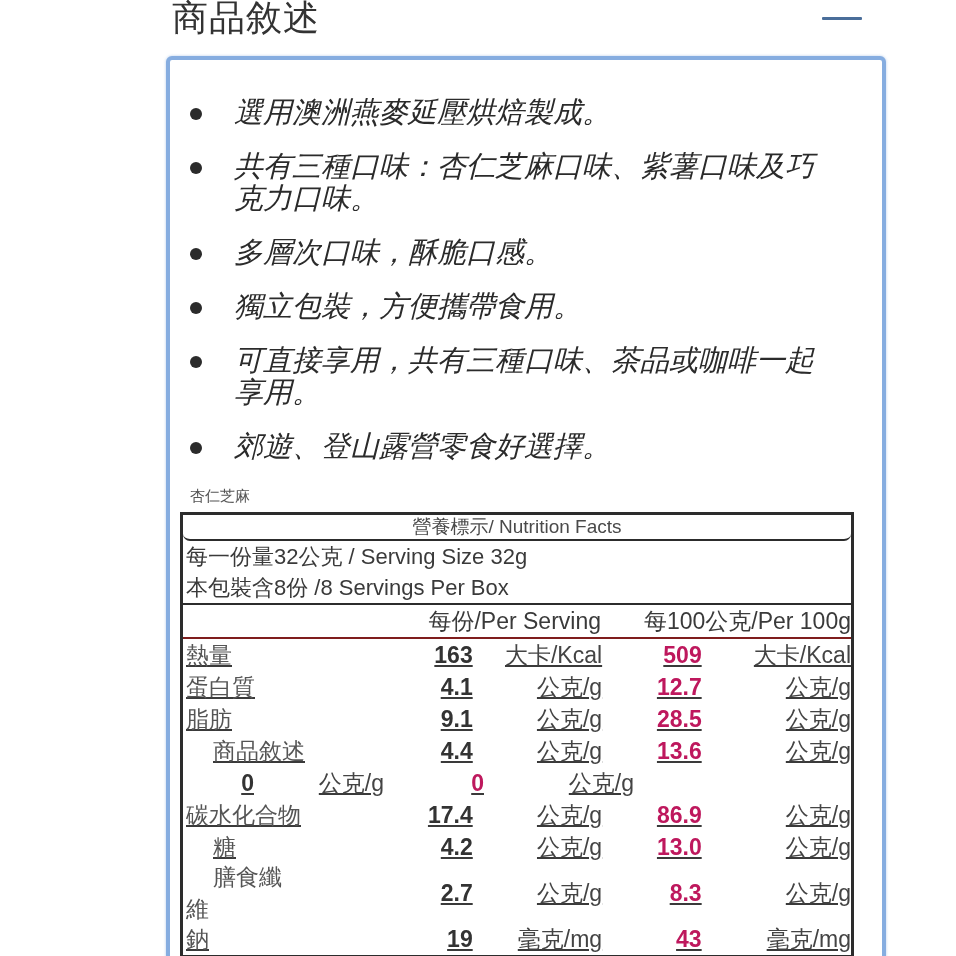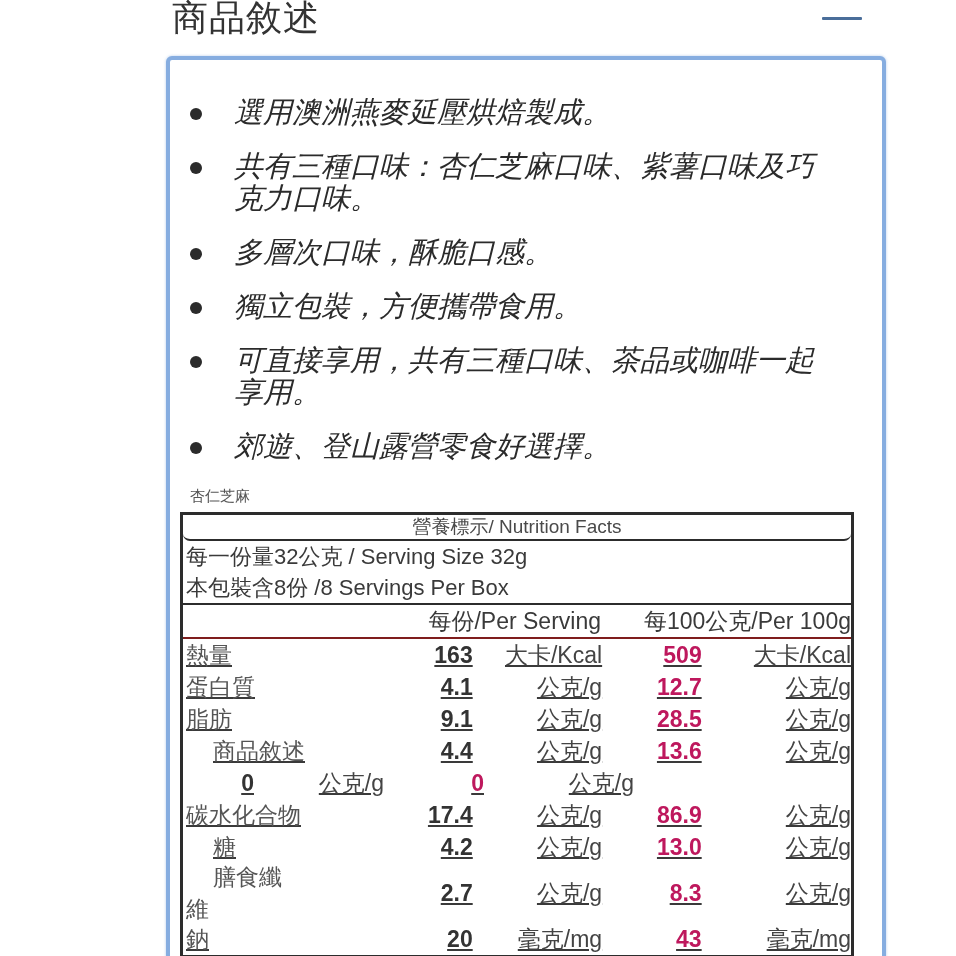--- a/index.html
+++ b/index.html
@@ -249,21 +249,21 @@
             <span class="tall-name-line1">膳食纖</span>
             <span class="tall-name-line2">維</span>
           </span>
           <span class="c-v1">2.7</span>
           <span class="c-u1">公克/g</span>
           <span class="c-v2">8.3</span>
           <span class="c-u2">公克/g</span>
         </div>
         <div class="nf-row">
           <span class="c-name">鈉</span>
-          <span class="c-v1">20</span>
+          <span class="c-v1">19</span>
           <span class="c-u1">毫克/mg</span>
           <span class="c-v2">43</span>
           <span class="c-u2">毫克/mg</span>
         </div>
       </div>
     </div>
   </div>
 </div>
 
 </body></html>

